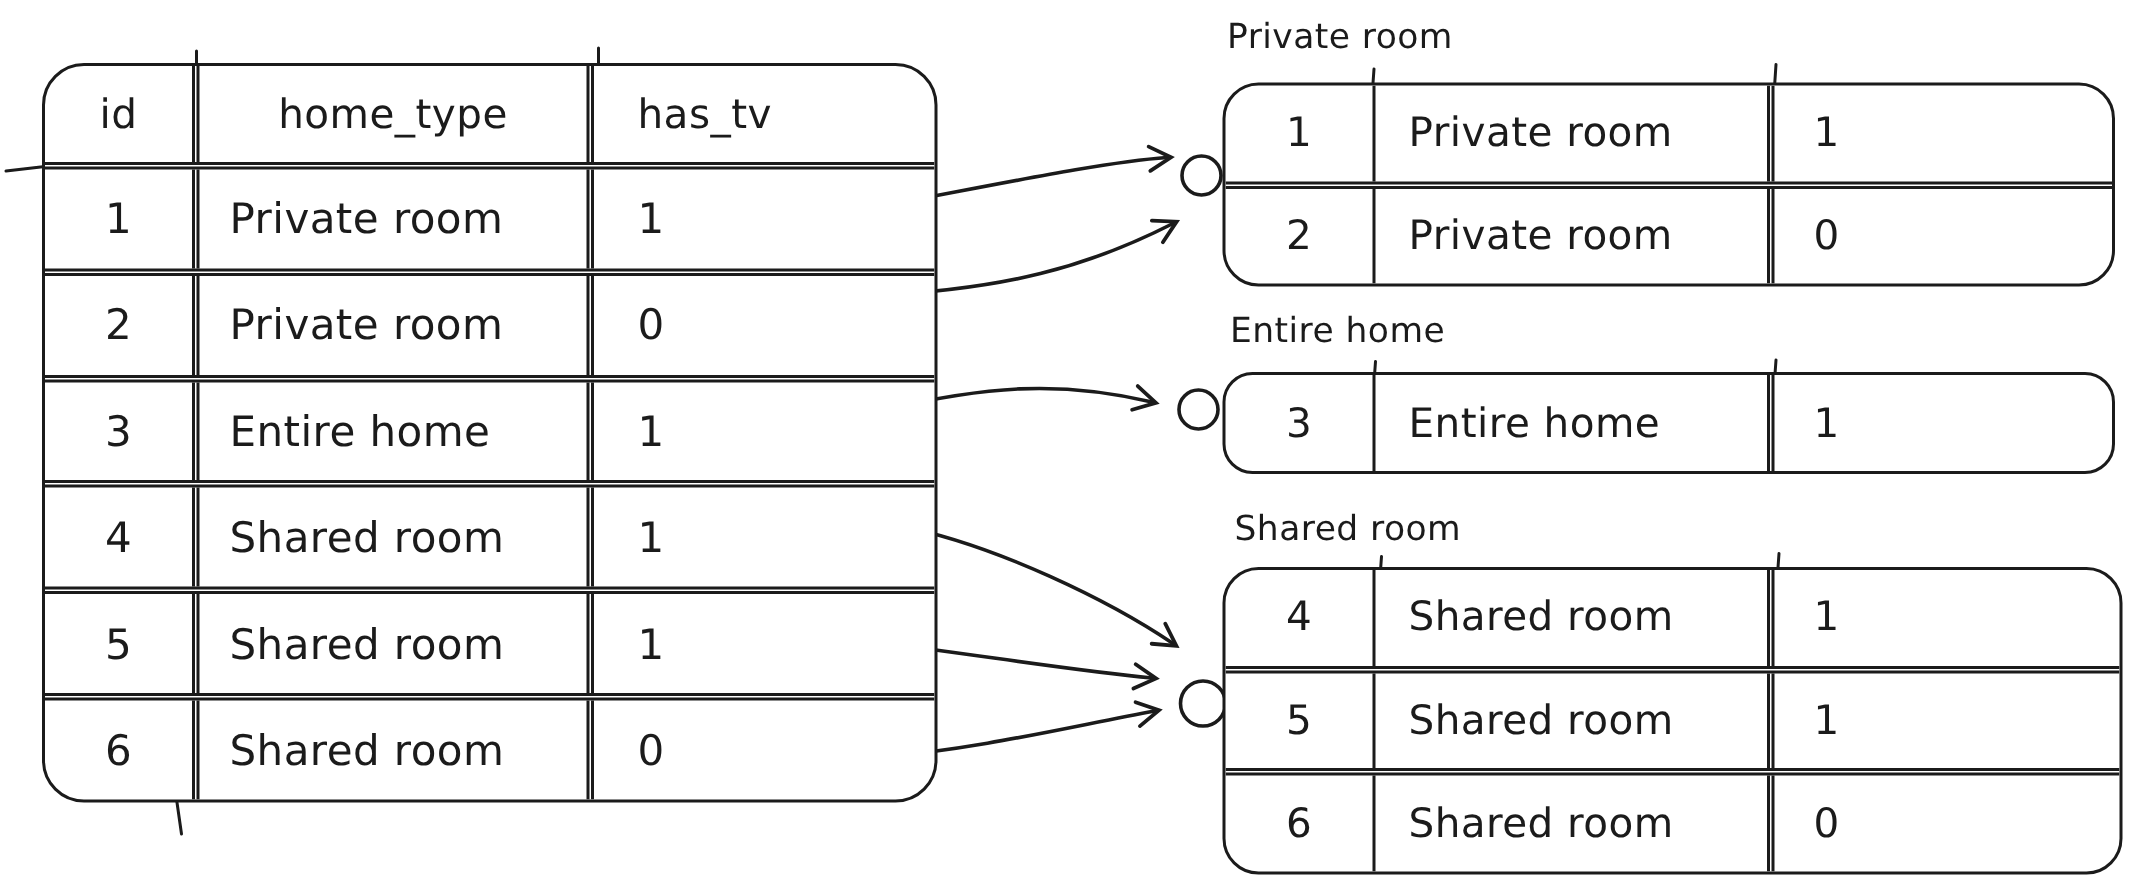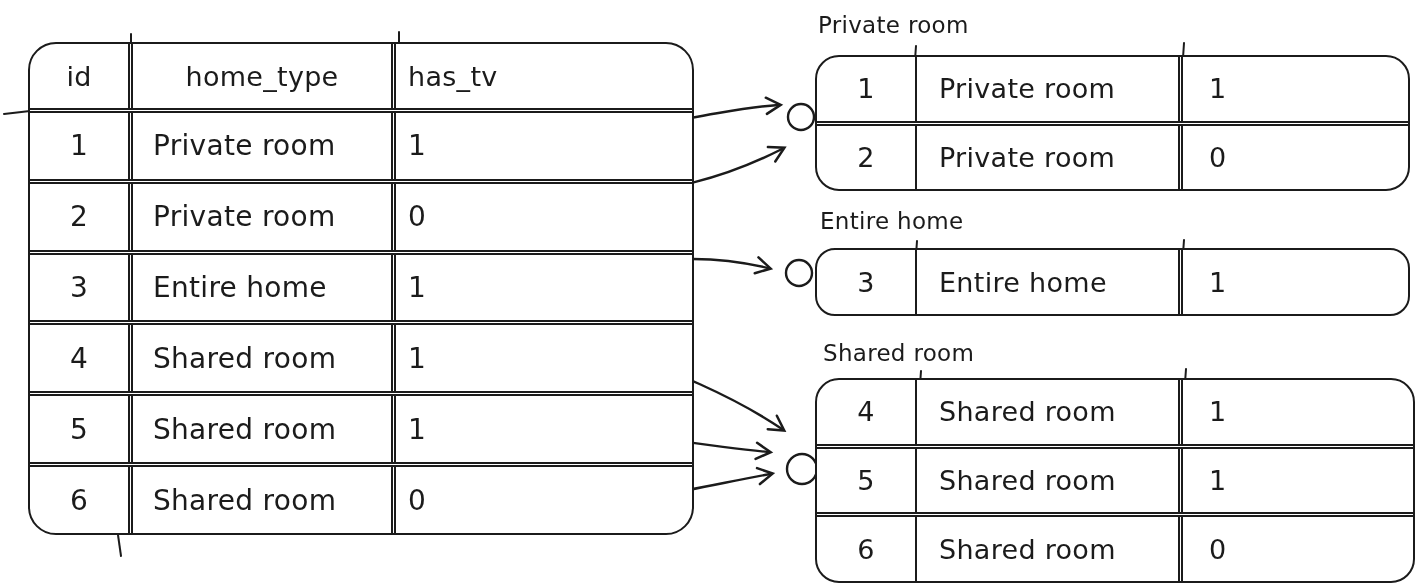--- a/index.html
+++ b/index.html
@@ -12,27 +12,27 @@
 
   .table {
     position:absolute; background:var(--bg); border:2.6px solid var(--ink);
     display:flex; flex-direction:column; overflow:hidden; box-sizing:border-box;
   }
   .row { display:flex; flex:1; min-height:0; border-bottom:5px double var(--ink); }
   .row:last-child { border-bottom:none; }
   .cell { display:flex; align-items:center; box-sizing:border-box; letter-spacing:0.3px; white-space:nowrap; }
 
   
-  .main { left:28px; top:42px; width:666px; height:493px; border-radius:28px; }
+  .main { left:28px; top:42px; width:597px; height:493px; border-radius:28px; }
   .main .cell { font-size:28px; }
   .main .header { flex:0 0 64px; }
   .main .header .cell { font-size:27px; }
   .main .c-id   { flex:0 0 103px; justify-content:center; border-right:5px double var(--ink); }
   .main .c-type { flex:0 0 263px; padding-left:20px; border-right:5px double var(--ink);text-align:center; }
-  .main .c-tv   { flex:1; padding-left:12px; }
+  .main .c-tv   { flex:1; padding-left:29px; }
   .main .header .c-type { justify-content:center; padding-left:0; }
 
   
   .group .cell { font-size:27px; }
   .group .g-id   { flex:0 0 100px; justify-content:center; border-right:2.4px solid var(--ink); }
   .group .g-type { flex:0 0 266px; padding-left:22px; border-right:5px double var(--ink); }
   .group .g-tv   { flex:1; padding-left:26px; }
   .g0 { left:815px; top:55px;  width:595px; height:136px; border-radius:24px; }
   .g1 { left:815px; top:248px; width:595px; height:68px;  border-radius:20px; }
   .g2 { left:815px; top:378px; width:600px; height:205px; border-radius:24px; }

